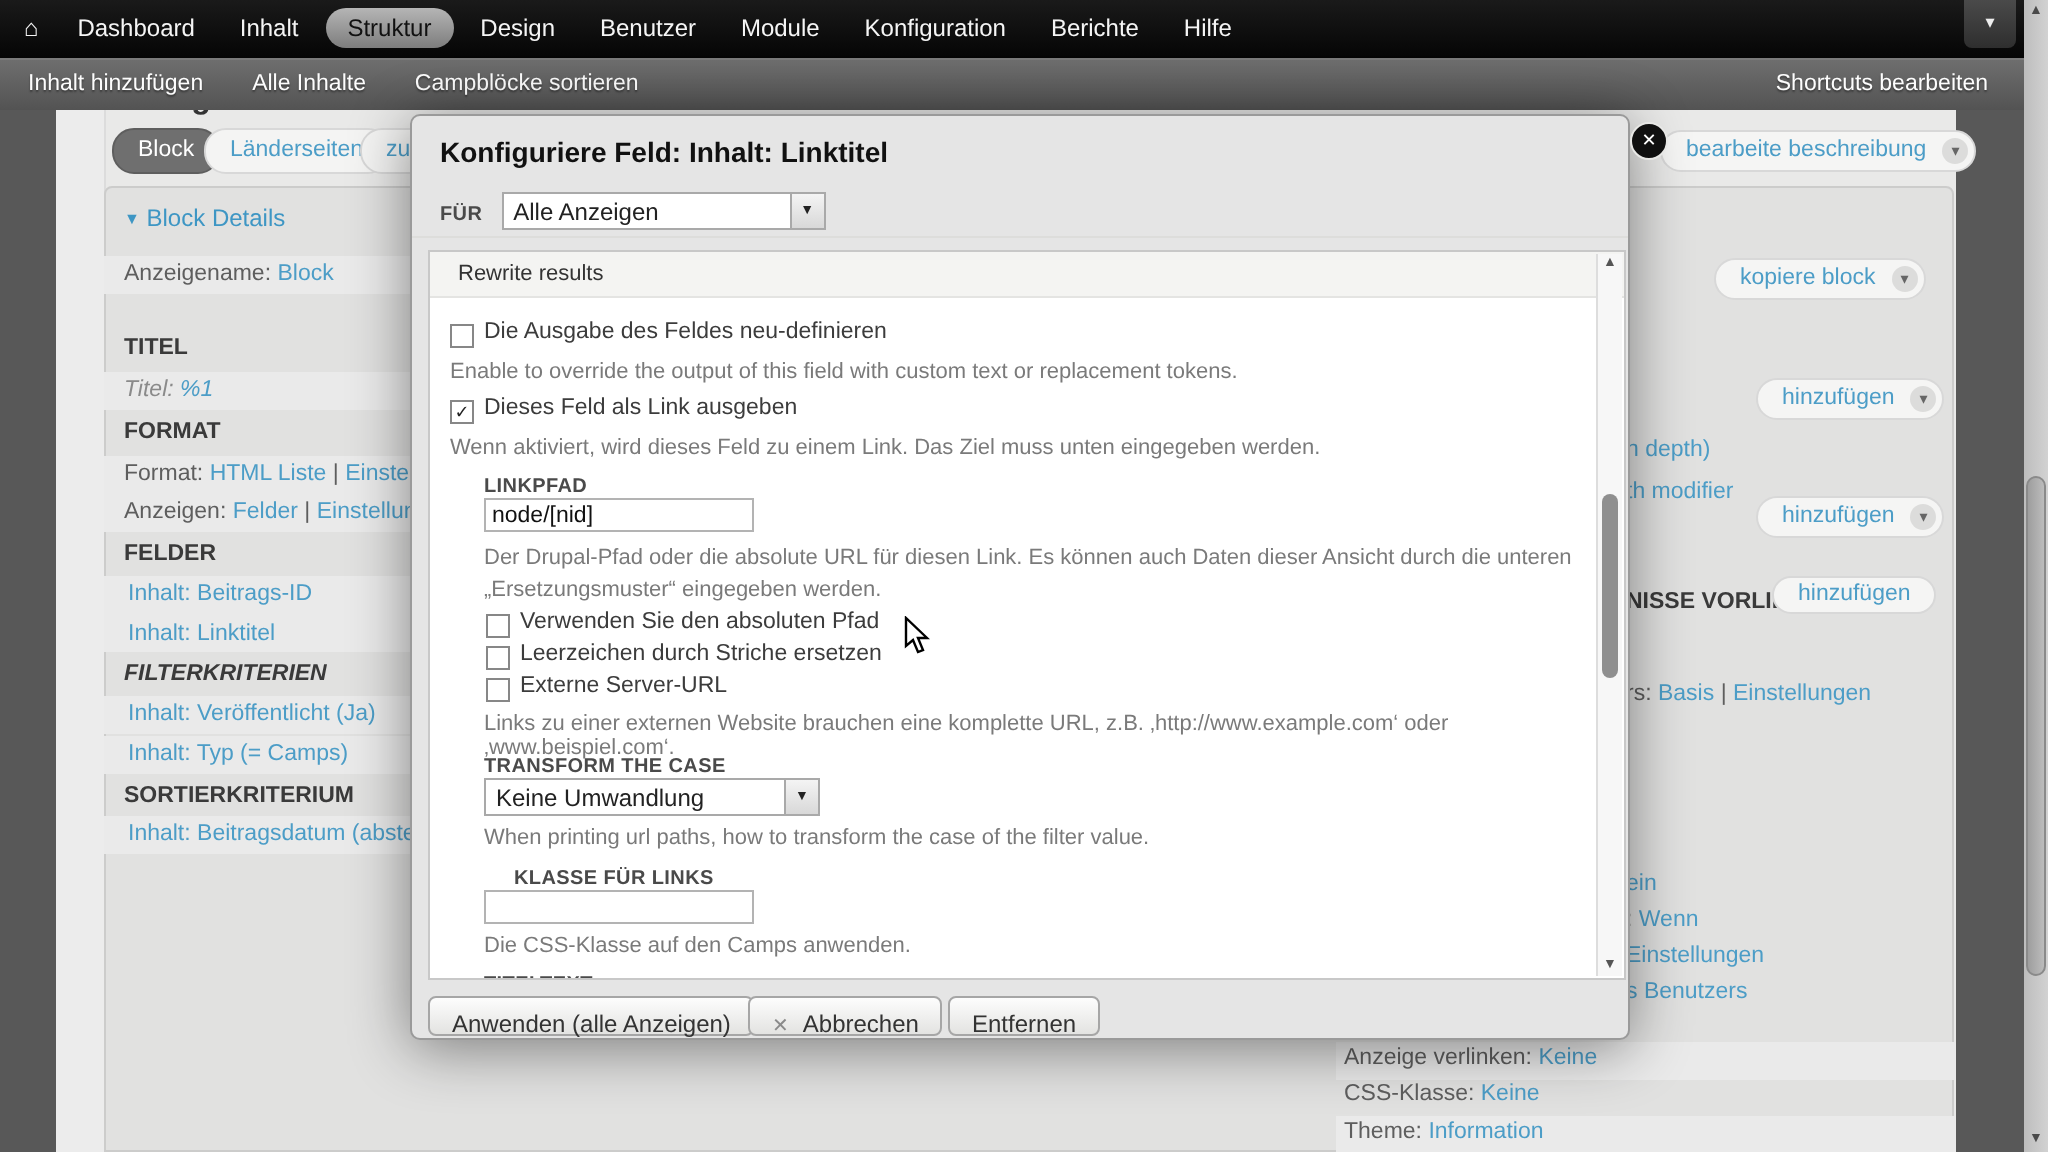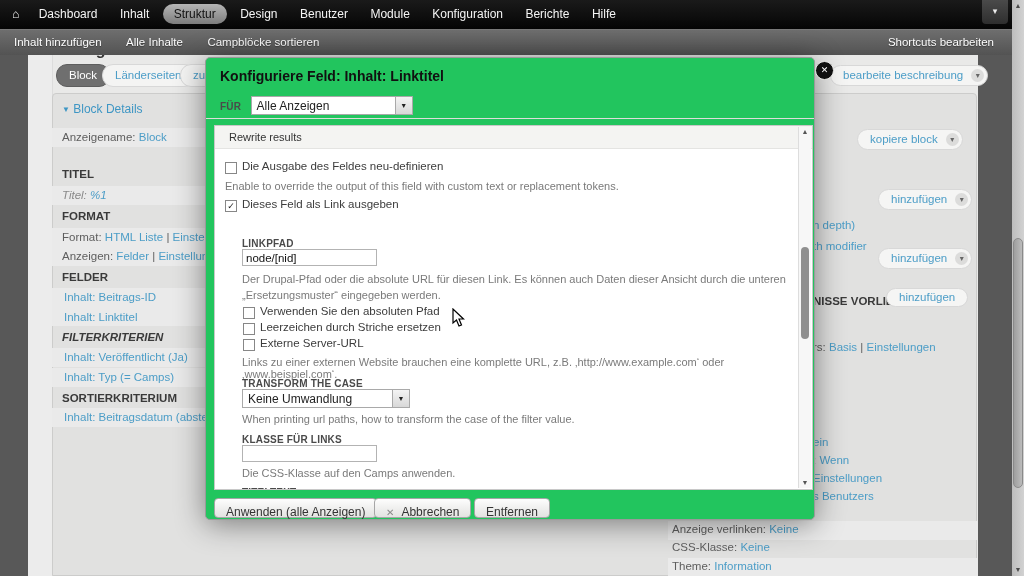--- a/index.html
+++ b/index.html
@@ -32,21 +32,21 @@
 
   .tab-pill{position:absolute;top:64px;height:21px;border-radius:11px;font-size:11.5px;line-height:21px;padding:0 12px;cursor:pointer;z-index:3;}
   .tab-pill.active{background:#6f6f6f;color:#fff;border:1px solid #5e5e5e;}
   .tab-pill.idle{background:#f4f4f3;color:#4c9dc7;border:1px solid #d8d8d8;}
 
   .pill{position:absolute;height:19px;background:#f5f5f4;border:1px solid #d8d8d8;border-radius:11px;color:#4c9dc7;font-size:11.5px;line-height:19px;padding:0 24px 0 12px;z-index:3;cursor:pointer;white-space:nowrap;}
   .pill .caret{position:absolute;right:3px;top:3px;width:13px;height:13px;background:#dcdcdb;border-radius:50%;color:#666;font-size:8px;line-height:13px;text-align:center;}
   .pill.nocaret{padding:0 12px;height:17px;line-height:17px;}
 
   
-  #modal{position:absolute;left:205px;top:57px;width:610px;height:463px;background:#22c55e;border:1px solid #9a9a9a;border-radius:5px;box-shadow:0 4px 30px rgba(0,0,0,0.45);z-index:10;box-sizing:border-box;}
+  #modal{position:absolute;left:205px;top:57px;width:610px;height:463px;background:#e5e5e5;border:1px solid #9a9a9a;border-radius:5px;box-shadow:0 4px 30px rgba(0,0,0,0.45);z-index:10;box-sizing:border-box;}
   #modal-title{position:absolute;left:14px;top:10px;font-size:14px;font-weight:bold;color:#111;}
   #modal-close{position:absolute;left:609px;top:3px;width:17px;height:17px;background:#101010;border:1px solid #e8e8e6;border-radius:50%;color:#fff;font-size:9px;line-height:17px;text-align:center;cursor:pointer;z-index:12;}
   .tinylabel{font-size:10px;font-weight:bold;color:#4a4a4a;letter-spacing:0.2px;}
   #for-row{position:absolute;left:14px;top:38px;}
   .fake-select{position:relative;display:inline-block;background:#fff;border:1px solid #a9a9a9;height:19px;font-size:12px;color:#222;line-height:19px;padding:0 20px 0 5px;box-sizing:border-box;cursor:pointer;}
   .fake-select .sel-btn{position:absolute;right:0;top:0;width:16px;height:17px;background:linear-gradient(#f4f4f4,#d8d8d8);border-left:1px solid #a9a9a9;color:#222;font-size:7px;line-height:17px;text-align:center;}
   #modal-divider{position:absolute;left:0px;top:60px;width:608px;height:1px;background:#dddddb;}
 
   #modal-content{position:absolute;left:8px;top:67px;width:599px;height:365px;background:#fff;border:1px solid #c8c8c8;box-sizing:border-box;overflow:hidden;}
   #fieldset-bar{position:absolute;left:0;top:0;width:584px;height:22px;background:#f4f4f2;border-bottom:1px solid #e4e4e2;font-size:11px;color:#333;line-height:22px;padding-left:14px;}
@@ -222,41 +222,42 @@
 
     <div id="modal-content">
       <div id="fieldset-bar">Rewrite results</div>
 
       <span class="cb" style="left:10px;top:36px;"></span>
       <span class="cb-label abs" style="left:27px;top:34px;">Die Ausgabe des Feldes neu-definieren</span>
       <span class="desc abs" style="left:10px;top:54px;">Enable to override the output of this field with custom text or replacement tokens.</span>
 
       <span class="cb" style="left:10px;top:74px;">✓</span>
       <span class="cb-label abs" style="left:27px;top:72px;">Dieses Feld als Link ausgeben</span>
+      <span class="desc abs" style="left:10px;top:92px;">Wenn aktiviert, wird dieses Feld zu einem Link. Das Ziel muss unten eingegeben werden.</span>
 
       <span class="tinylabel abs" style="left:27px;top:112px;">LINKPFAD</span>
       <input class="txt-input" style="left: 27px; top: 123px;" value="node/[nid]">
       <span class="desc abs" style="left:27px;top:145px;width:545px;line-height:16px;">Der Drupal-Pfad oder die absolute URL für diesen Link. Es können auch Daten dieser Ansicht durch die unteren „Ersetzungsmuster“ eingegeben werden.</span>
 
       <span class="cb" style="left:28px;top:181px;"></span>
       <span class="cb-label abs" style="left:45px;top:179px;">Verwenden Sie den absoluten Pfad</span>
       <span class="cb" style="left:28px;top:197px;"></span>
       <span class="cb-label abs" style="left:45px;top:195px;">Leerzeichen durch Striche ersetzen</span>
       <span class="cb" style="left:28px;top:213px;"></span>
       <span class="cb-label abs" style="left:45px;top:211px;">Externe Server-URL</span>
       <span class="desc abs" style="left:27px;top:230px;width:560px;">Links zu einer externen Website brauchen eine komplette URL, z.B. ‚http://www.example.com‘ oder ‚www.beispiel.com‘.</span>
 
       <span class="tinylabel abs" style="left:27px;top:252px;">TRANSFORM THE CASE</span>
       <span class="fake-select abs" style="left:27px;top:263px;width:168px;">
         <span>Keine Umwandlung</span>
         <span class="sel-btn">▼</span>
       </span>
       <span class="desc abs" style="left:27px;top:287px;">When printing url paths, how to transform the case of the filter value.</span>
 
-      <span class="tinylabel abs" style="left:27px;top:308px;">KLASSE FÜR LINKS</span>
+      <span class="tinylabel abs" style="left:42px;top:308px;">KLASSE FÜR LINKS</span>
       <input class="txt-input" style="left: 27px; top: 319px;" value="">
       <span class="desc abs" style="left:27px;top:341px;">Die CSS-Klasse auf den Camps anwenden.</span>
 
       <span class="tinylabel abs" style="left:27px;top:361px;">TITELTEXT</span>
 
       <div id="inner-sb">
         <span class="arr" style="top:0;">▲</span>
         <span class="arr" style="bottom:0;">▼</span>
         <div id="inner-thumb"></div>
       </div>

